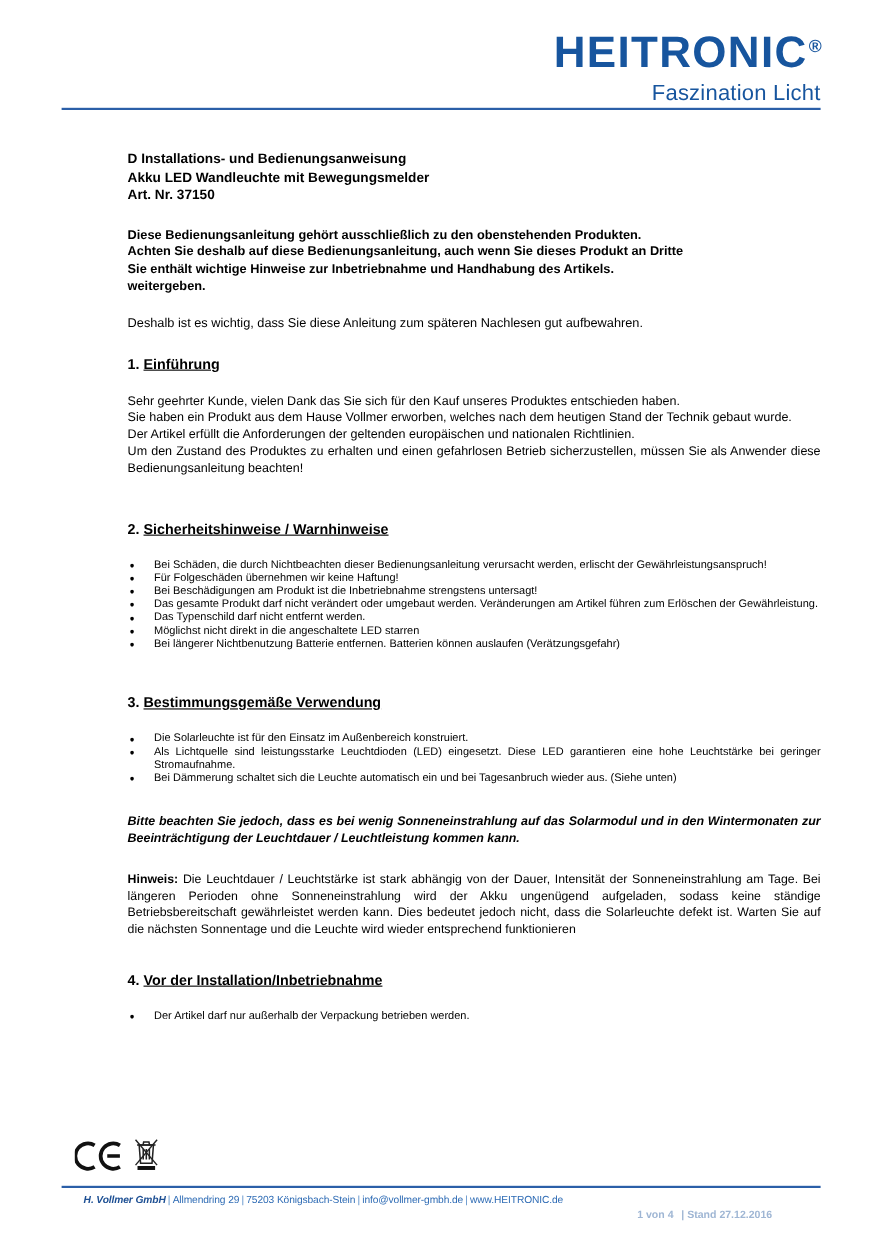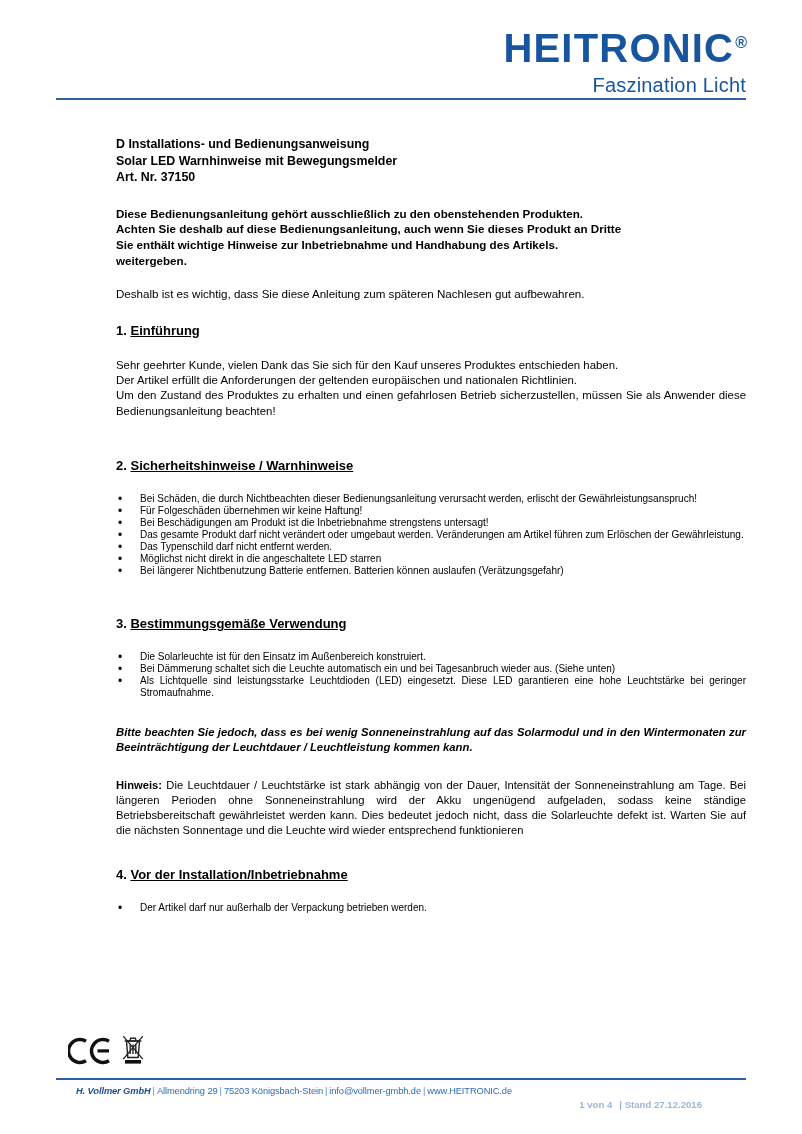--- a/index.html
+++ b/index.html
@@ -220,39 +220,40 @@
       <span class="logo-word">HEITRONIC</span><span class="logo-reg">®</span>
       <div class="logo-tag">Faszination Licht</div>
     </div>
   </div>
   <div class="rule-top"></div>
 
   <div class="content">
 
     <div class="doc-title">
       <div>D Installations- und Bedienungsanweisung</div>
-      <div>Solar LED Warnhinweise mit Bewegungsmelder</div>
+      <div>Akku LED Wandleuchte mit Bewegungsmelder</div>
       <div>Art. Nr. 37150</div>
     </div>
 
     <div class="intro-bold">
       <div>Diese Bedienungsanleitung gehört ausschließlich zu den obenstehenden Produkten.</div>
       <div>Achten Sie deshalb auf diese Bedienungsanleitung, auch wenn Sie dieses Produkt an Dritte</div>
       <div>Sie enthält wichtige Hinweise zur Inbetriebnahme und Handhabung des Artikels.</div>
       <div>weitergeben.</div>
     </div>
 
     <div class="intro-normal">Deshalb ist es wichtig, dass Sie diese Anleitung zum späteren Nachlesen gut aufbewahren.</div>
 
     <h2 class="section">
       <span class="num">1.</span>
       <span class="ttl">Einführung</span>
     </h2>
     <div class="para">
       <div>Sehr geehrter Kunde, vielen Dank das Sie sich für den Kauf unseres Produktes entschieden haben.</div>
+      <div class="just">Sie haben ein Produkt aus dem Hause Vollmer erworben, welches nach dem heutigen Stand der Technik gebaut wurde.</div>
       <div>Der Artikel erfüllt die Anforderungen der geltenden europäischen und nationalen Richtlinien.</div>
       <div class="just">Um den Zustand des Produktes zu erhalten und einen gefahrlosen Betrieb sicherzustellen, müssen Sie als Anwender diese Bedienungsanleitung beachten!</div>
     </div>
 
     <div class="sp-40"></div>
 
     <h2 class="section">
       <span class="num">2.</span>
       <span class="ttl">Sicherheitshinweise / Warnhinweise</span>
     </h2>
@@ -267,22 +268,22 @@
     </ul>
 
     <div class="sp-40"></div>
 
     <h2 class="section">
       <span class="num">3.</span>
       <span class="ttl">Bestimmungsgemäße Verwendung</span>
     </h2>
     <ul class="bullets">
       <li>Die Solarleuchte ist für den Einsatz im Außenbereich konstruiert.</li>
+      <li>Als Lichtquelle sind leistungsstarke Leuchtdioden (LED) eingesetzt. Diese LED garantieren eine hohe Leuchtstärke bei geringer Stromaufnahme.</li>
       <li>Bei Dämmerung schaltet sich die Leuchte automatisch ein und bei Tagesanbruch wieder aus. (Siehe unten)</li>
-      <li>Als Lichtquelle sind leistungsstarke Leuchtdioden (LED) eingesetzt. Diese LED garantieren eine hohe Leuchtstärke bei geringer Stromaufnahme.</li>
     </ul>
 
     <div class="sp-26"></div>
 
     <div class="bold-italic">Bitte beachten Sie jedoch, dass es bei wenig Sonneneinstrahlung auf das Solarmodul und in den Wintermonaten zur Beeinträchtigung der Leuchtdauer / Leuchtleistung kommen kann.</div>
 
     <div class="sp-22"></div>
 
     <div class="hinweis"><b>Hinweis:</b><span> Die Leuchtdauer / Leuchtstärke ist stark abhängig von der Dauer, Intensität der Sonneneinstrahlung am Tage. Bei längeren Perioden ohne Sonneneinstrahlung wird der Akku ungenügend aufgeladen, sodass keine ständige Betriebsbereitschaft gewährleistet werden kann. Dies bedeutet jedoch nicht, dass die Solarleuchte defekt ist. Warten Sie auf die nächsten Sonnentage und die Leuchte wird wieder entsprechend funktionieren</span></div>
 

